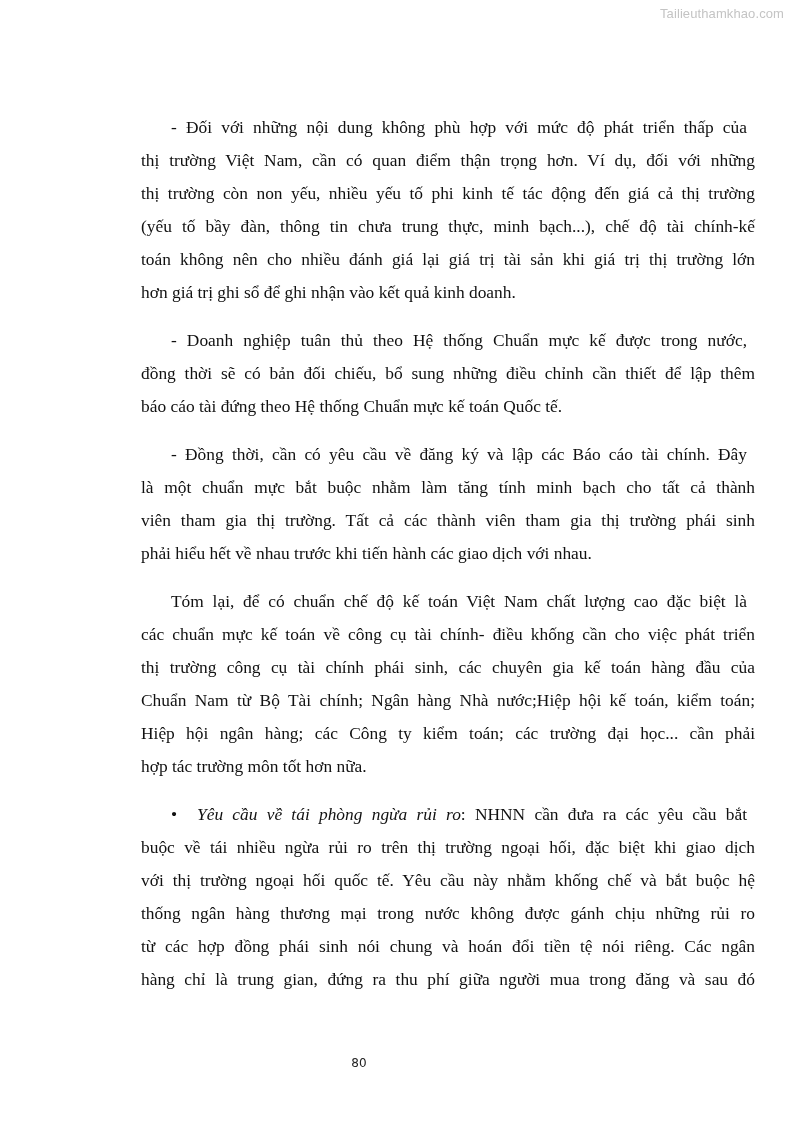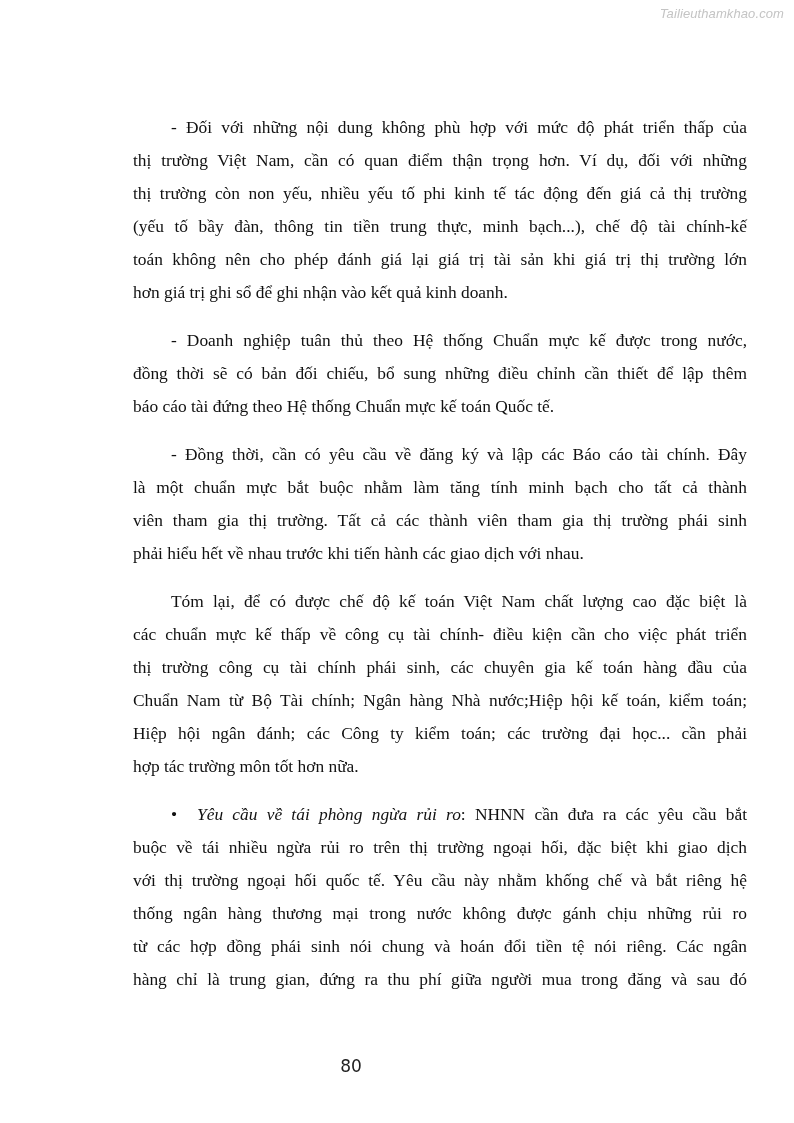--- a/index.html
+++ b/index.html
@@ -1,80 +1,80 @@
 <!DOCTYPE html>
 <html><head>
   <meta charset="utf-8">
   <style>
     html, body { margin: 0; padding: 0; background: #ffffff; }
     body { width: 794px; height: 1123px; position: relative; overflow: hidden; }
     .watermark {
       position: absolute; top: 6px; right: 10px;
       font-family: "Liberation Sans", sans-serif; font-size: 13px;
-      color: #c4c4c4; letter-spacing: 0.1px; font-style: italic;
+      color: #c4c4c4; letter-spacing: 0.1px;
     }
     .content {
       position: absolute; left: 133px; top: 0; width: 614px;
       font-family: "Liberation Serif", serif; font-size: 17.4px; color: #111;
     }
     .line {
-      position: absolute; left: 0; width: 614px; height: 24px; line-height: 24px;
+      position: absolute; left: 8px; width: 614px; height: 24px; line-height: 24px;
       white-space: nowrap; text-align: justify; text-align-last: justify;
     }
     .line.last { text-align: center; text-align-last: left; }
     .line.indent { left: 38px; width: 576px; }
     .bullet-line { left: 38px; width: 576px; }
     .bullet-dot { display: inline-block; width: 26px; }
     .page-number {
-      position: absolute; top: 1056px; left: 8px; width: 686px; text-align: center;
-      font-family: "DejaVu Sans", sans-serif; font-size: 17px; color: #222;
+      position: absolute; top: 1056px; left: 16px; width: 686px; text-align: center;
+      font-family: "DejaVu Sans", sans-serif; font-size: 12px; color: #222;
     }
     em { font-style: italic; }
   </style>
 </head>
 <body>
 
 <div class="watermark">Tailieuthamkhao.com</div>
 
 <div class="content">
 
   <div>
     <div class="line indent" style="top:115px">- Đối với những nội dung không phù hợp với mức độ phát triển thấp của</div>
     <div class="line" style="top:148px">thị trường Việt Nam, cần có quan điểm thận trọng hơn. Ví dụ, đối với những</div>
     <div class="line" style="top:181px">thị trường còn non yếu, nhiều yếu tố phi kinh tế tác động đến giá cả thị trường</div>
-    <div class="line" style="top:214px">(yếu tố bầy đàn, thông tin tiền trung thực, minh bạch...), chế độ tài chính-kế</div>
-    <div class="line" style="top:247px">toán không nên cho phép đánh giá lại giá trị tài sản khi giá trị thị trường lớn</div>
+    <div class="line" style="top:214px">(yếu tố bầy đàn, thông tin chưa trung thực, minh bạch...), chế độ tài chính-kế</div>
+    <div class="line" style="top:247px">toán không nên cho nhiều đánh giá lại giá trị tài sản khi giá trị thị trường lớn</div>
     <div class="line last" style="top:280px">hơn giá trị ghi sổ để ghi nhận vào kết quả kinh doanh.</div>
   </div>
 
   <div>
     <div class="line indent" style="top:328px">- Doanh nghiệp tuân thủ theo Hệ thống Chuẩn mực kế được trong nước,</div>
     <div class="line" style="top:361px">đồng thời sẽ có bản đối chiếu, bổ sung những điều chỉnh cần thiết để lập thêm</div>
     <div class="line last" style="top:394px">báo cáo tài đứng theo Hệ thống Chuẩn mực kế toán Quốc tế.</div>
   </div>
 
   <div>
     <div class="line indent" style="top:442px">- Đồng thời, cần có yêu cầu về đăng ký và lập các Báo cáo tài chính. Đây</div>
     <div class="line" style="top:475px">là một chuẩn mực bắt buộc nhằm làm tăng tính minh bạch cho tất cả thành</div>
     <div class="line" style="top:508px">viên tham gia thị trường. Tất cả các thành viên tham gia thị trường phái sinh</div>
     <div class="line last" style="top:541px">phải hiểu hết về nhau trước khi tiến hành các giao dịch với nhau.</div>
   </div>
 
   <div>
-    <div class="line indent" style="top:589px">Tóm lại, để có được chế độ kế toán Việt Nam chất lượng cao đặc biệt là</div>
-    <div class="line" style="top:622px">các chuẩn mực kế thấp về công cụ tài chính- điều kiện cần cho việc phát triển</div>
+    <div class="line indent" style="top:589px">Tóm lại, để có chuẩn chế độ kế toán Việt Nam chất lượng cao đặc biệt là</div>
+    <div class="line" style="top:622px">các chuẩn mực kế toán về công cụ tài chính- điều khống cần cho việc phát triển</div>
     <div class="line" style="top:655px">thị trường công cụ tài chính phái sinh, các chuyên gia kế toán hàng đầu của</div>
     <div class="line" style="top:688px">Chuẩn Nam từ Bộ Tài chính; Ngân hàng Nhà nước;Hiệp hội kế toán, kiểm toán;</div>
-    <div class="line" style="top:721px">Hiệp hội ngân đánh; các Công ty kiểm toán; các trường đại học... cần phải</div>
+    <div class="line" style="top:721px">Hiệp hội ngân hàng; các Công ty kiểm toán; các trường đại học... cần phải</div>
     <div class="line last" style="top:754px">hợp tác trường môn tốt hơn nữa.</div>
   </div>
 
   <div>
     <div class="line bullet-line" style="top:802px"><span class="bullet-dot">•</span><em>Yêu cầu về tái phòng ngừa rủi ro</em><span>: NHNN cần đưa ra các yêu cầu bắt</span></div>
     <div class="line" style="top:835px">buộc về tái nhiều ngừa rủi ro trên thị trường ngoại hối, đặc biệt khi giao dịch</div>
-    <div class="line" style="top:868px">với thị trường ngoại hối quốc tế. Yêu cầu này nhằm khống chế và bắt riêng hệ</div>
+    <div class="line" style="top:868px">với thị trường ngoại hối quốc tế. Yêu cầu này nhằm khống chế và bắt buộc hệ</div>
     <div class="line" style="top:901px">thống ngân hàng thương mại trong nước không được gánh chịu những rủi ro</div>
     <div class="line" style="top:934px">từ các hợp đồng phái sinh nói chung và hoán đổi tiền tệ nói riêng. Các ngân</div>
     <div class="line" style="top:967px">hàng chỉ là trung gian, đứng ra thu phí giữa người mua trong đăng và sau đó</div>
   </div>
 </div>
 
 <div class="page-number">80</div>
 
 </body></html>

